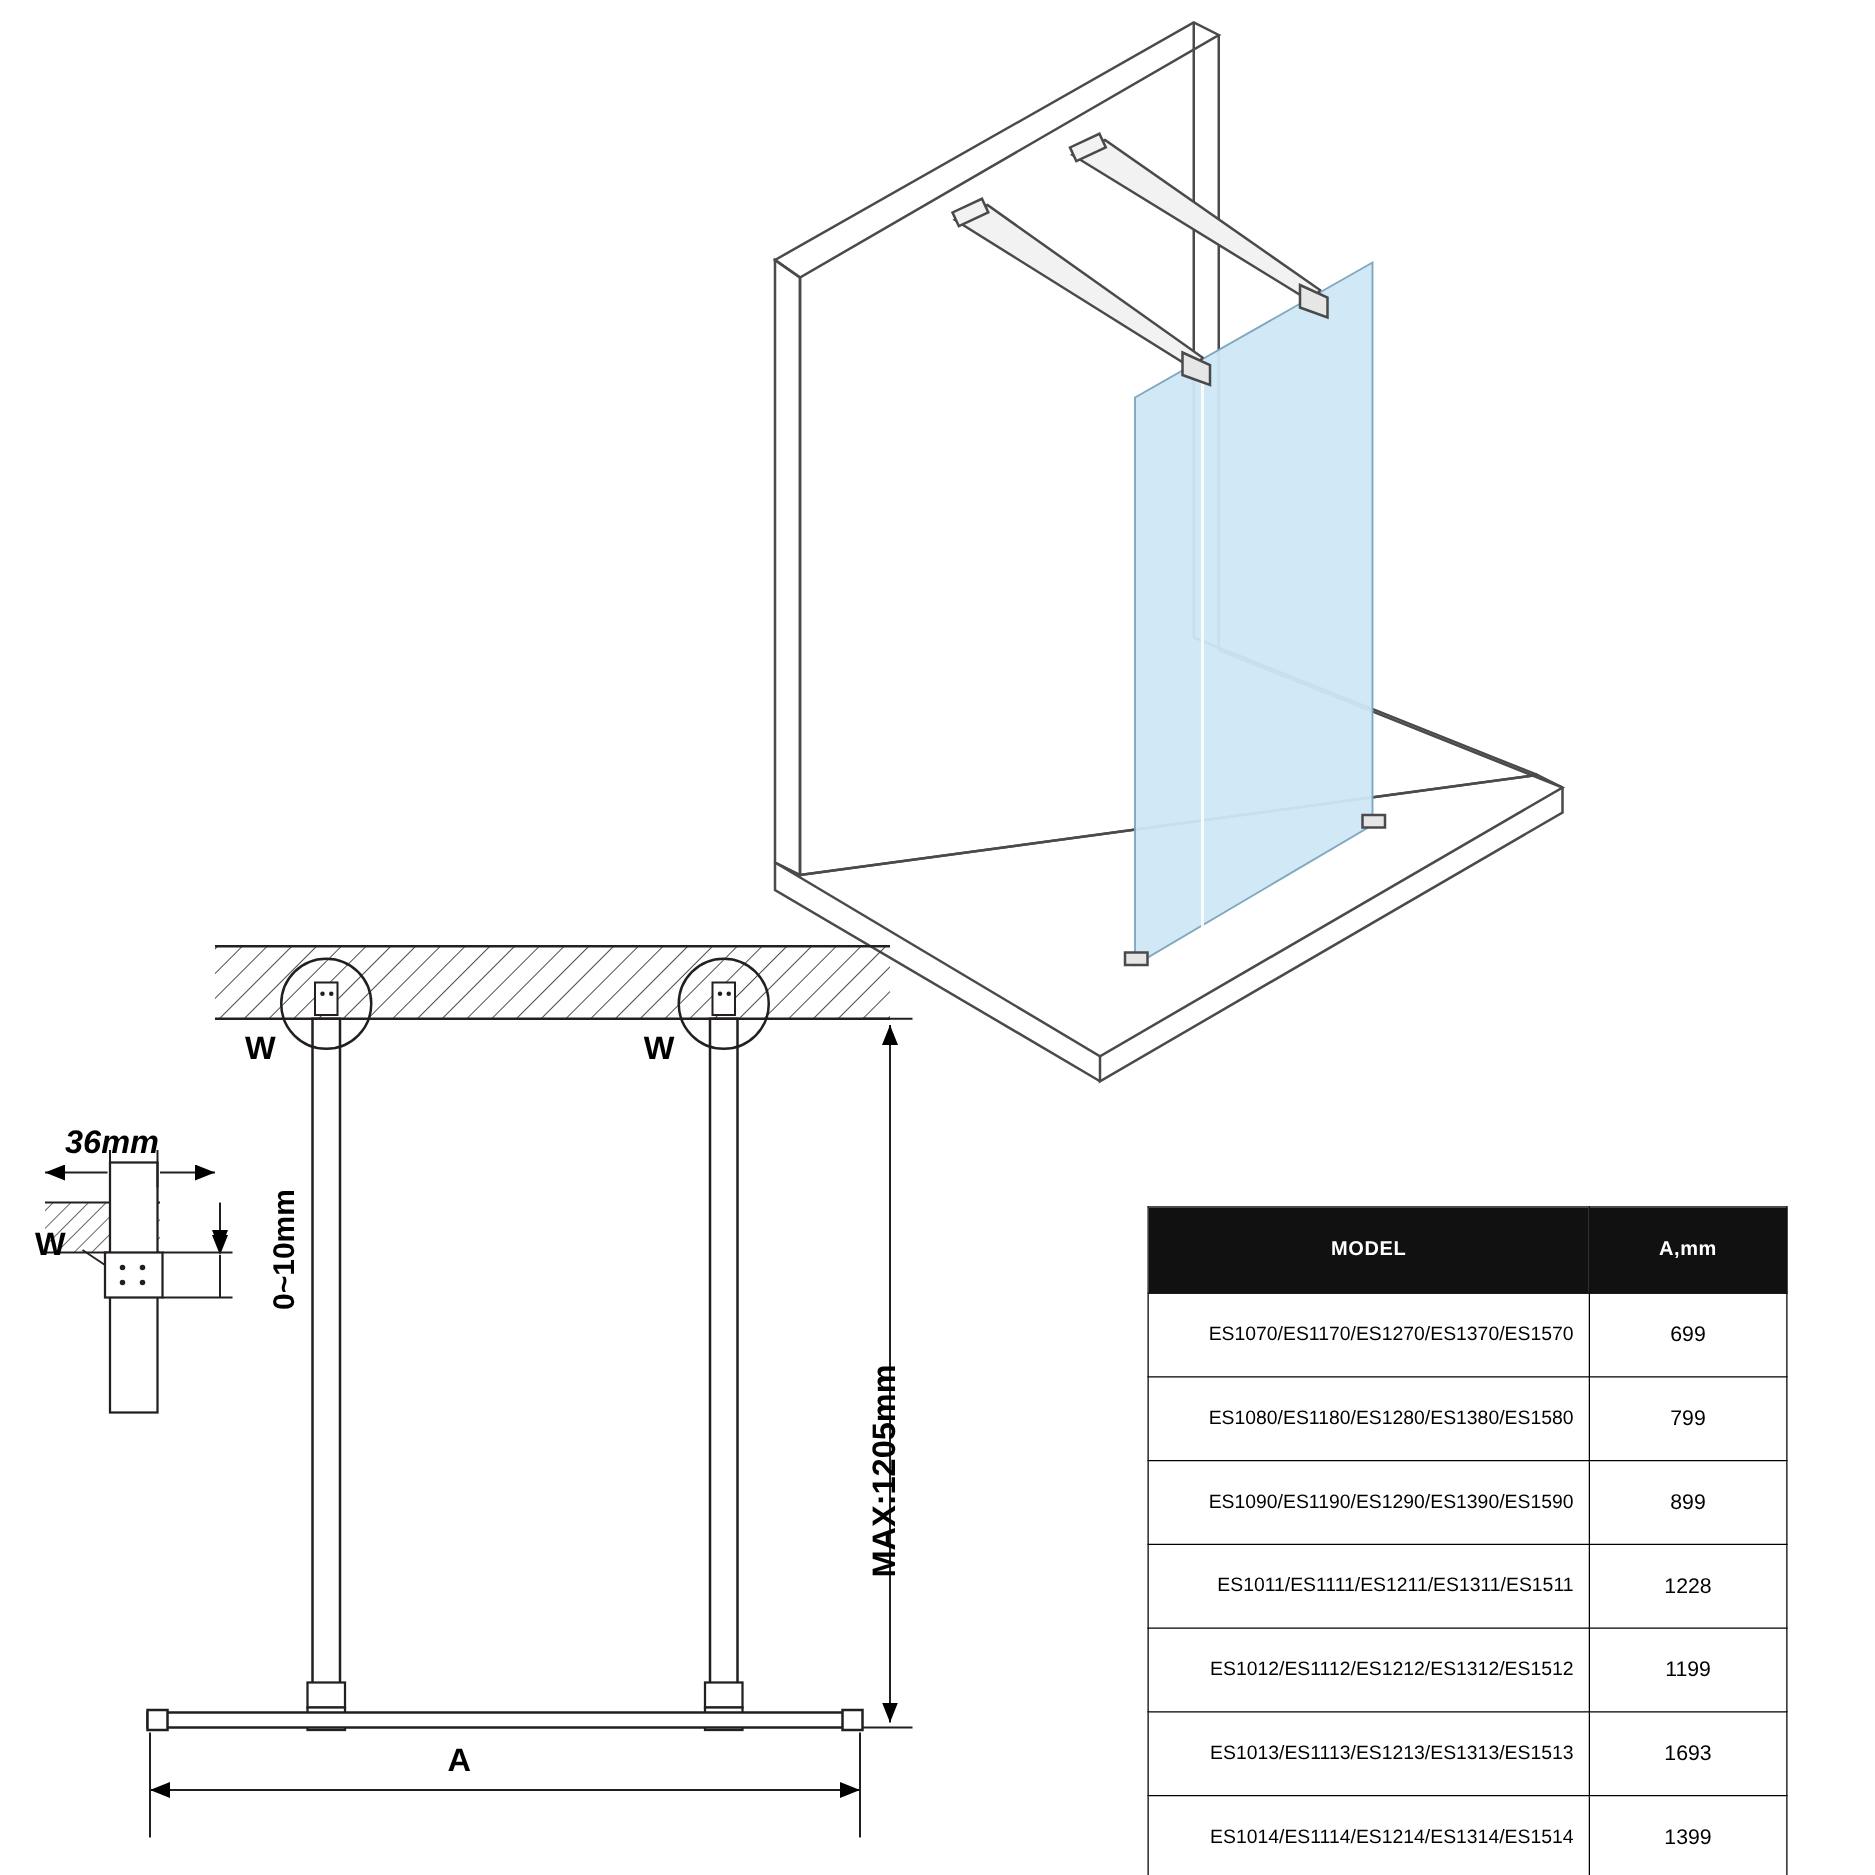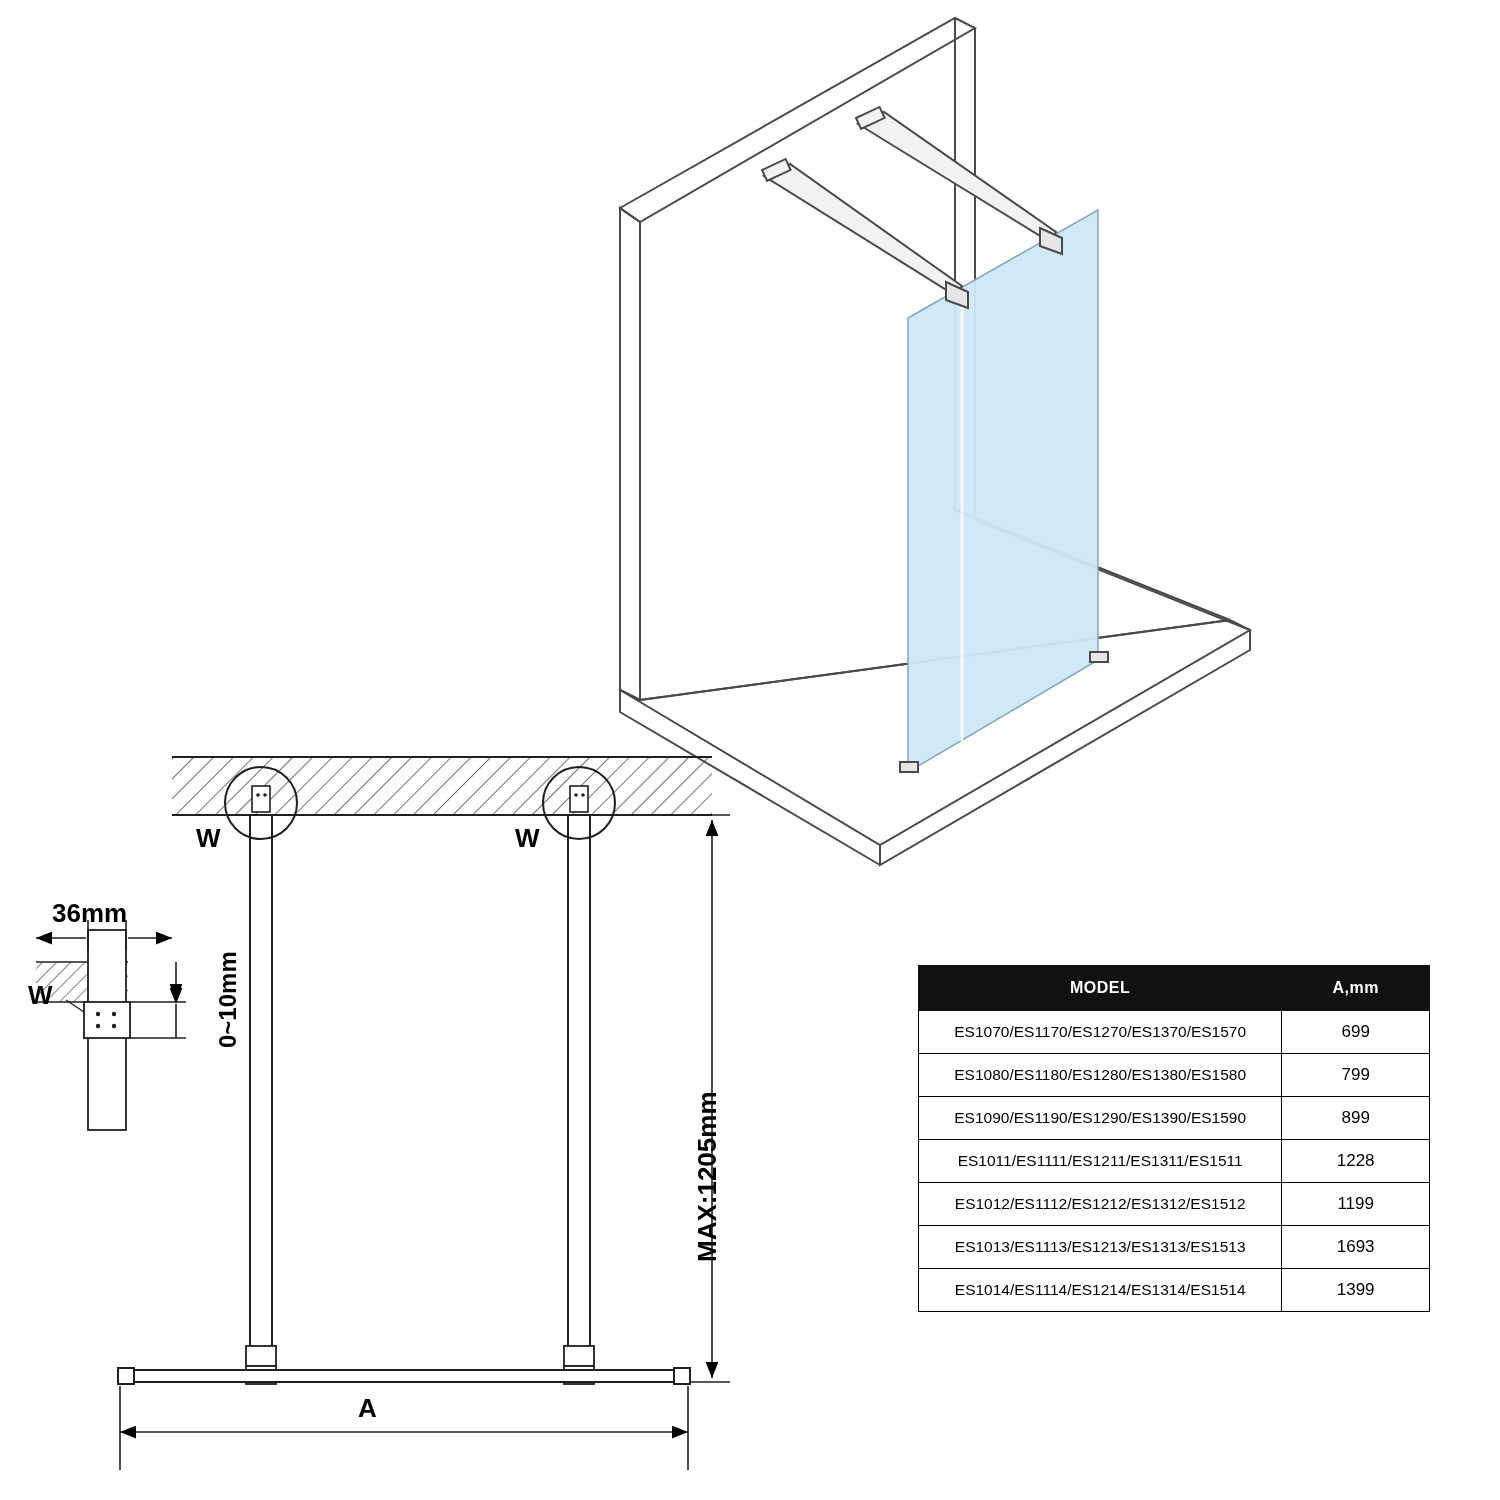--- a/index.html
+++ b/index.html
@@ -18,42 +18,42 @@
   .spec-table{
     position:absolute;
     left:918px;top:965px;
     width:512px;
     border-collapse:collapse;
     font-size:15.5px;
   }
   .spec-table th,
   .spec-table td{
     border:1px solid #000;
-    padding:0;
+    padding:12px;
     height:42px;
     text-align:center;
     vertical-align:middle;
     font-weight:normal;
     margin-left:28px;
   }
   .spec-table thead th{
     background:#111;
     color:#fff;
     font-weight:bold;
     letter-spacing:.5px;
     font-size:16px;
     height:44px;
     border:1px solid #111;
   }
-  .spec-table td.model{width:314px;font-size:15.5px;}
+  .spec-table td.model{width:314px;font-size:15.5px;text-align:right;}
   .spec-table td.val{width:127px;font-size:17px;}
 
   
   .lbl{position:absolute;font-weight:bold;}
-  .lbl-36{left:52px;top:898px;font-size:26px;}
+  .lbl-36{left:52px;top:898px;font-size:26px;font-style:italic;}
   .lbl-w1{left:196px;top:823px;font-size:26px;}
   .lbl-w2{left:515px;top:823px;font-size:26px;}
   .lbl-w3{left:28px;top:980px;font-size:26px;}
   .lbl-a{left:358px;top:1393px;font-size:26px;}
   .rot{position:absolute;transform-origin:0 0;transform:rotate(-90deg);white-space:nowrap;font-weight:bold;}
   .lbl-010{left:214px;top:1048px;font-size:24px;}
   .lbl-max{left:692px;top:1262px;font-size:26px;}
 </style>
 </head>
 <body>

